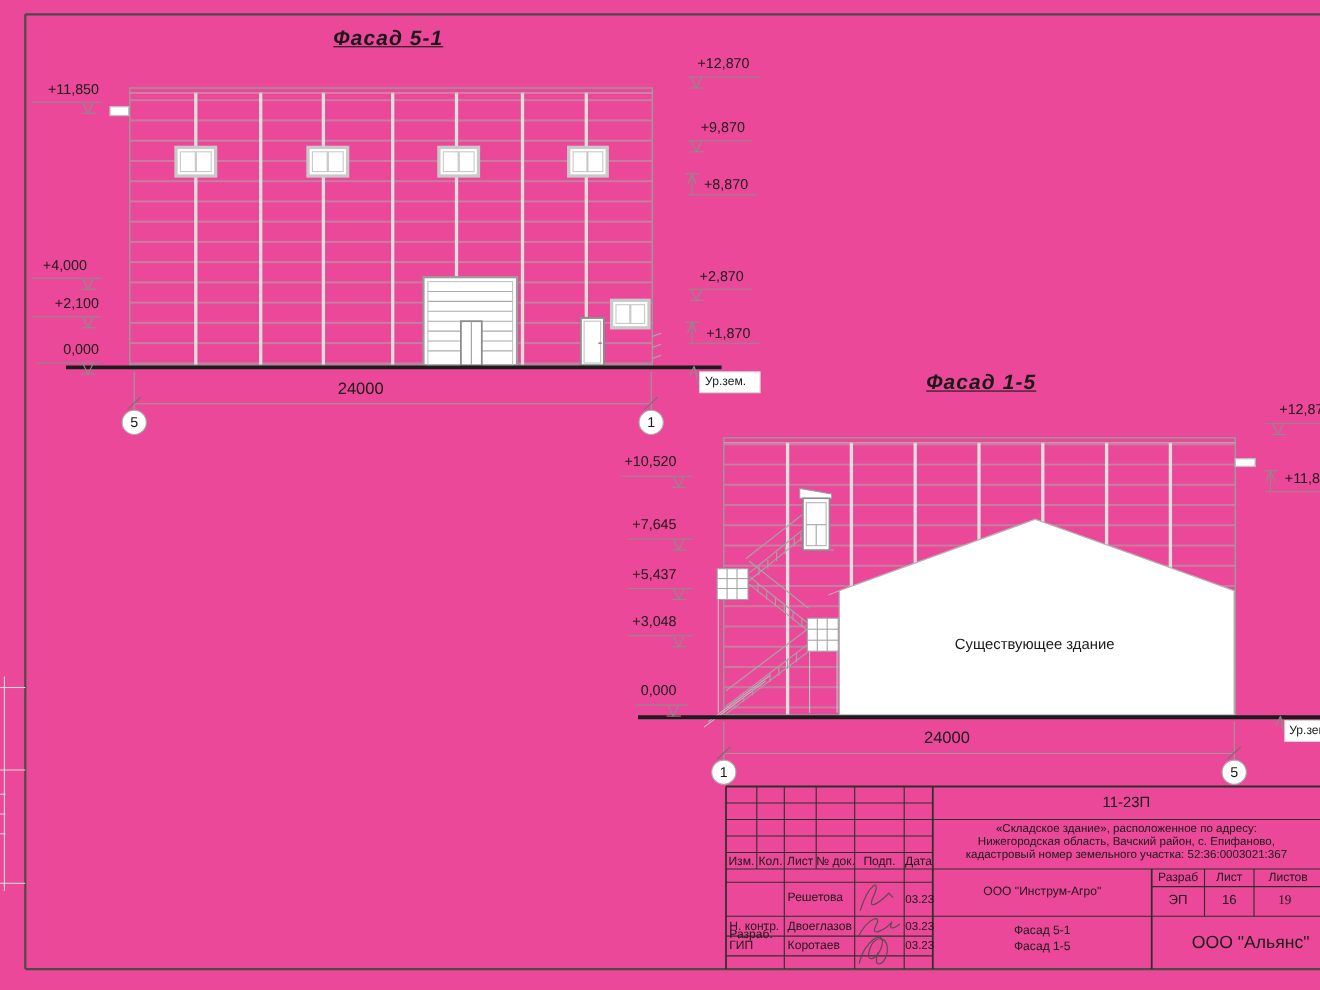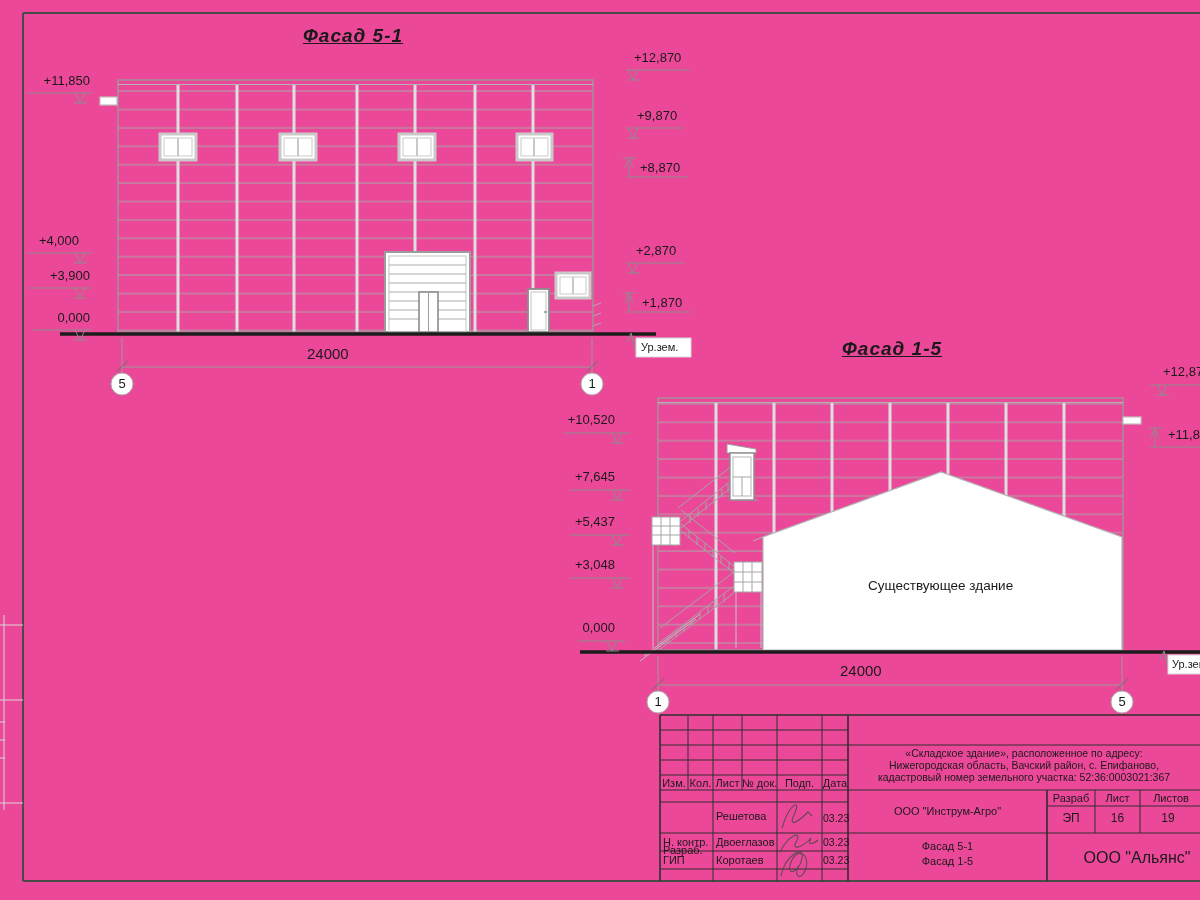--- a/index.html
+++ b/index.html
@@ -357,21 +357,21 @@
   <g stroke="#4a4a4a" stroke-width="1.1" fill="none" opacity="0.85">
     <path d="M782,828 C790,802 802,798 794,815 C788,828 798,822 808,812 L812,816"></path>
     <path d="M780,852 C789,834 803,830 796,842 C791,852 804,846 811,838 C806,848 816,842 818,840"></path>
     <path d="M781,876 C785,856 804,844 802,858 C800,872 785,878 791,862 C796,848 810,852 806,868 C803,879 793,880 798,866"></path>
   </g>
 </svg>
 
 <div class="lbl ftitle" style="left:303px;top:25px;">Фасад 5-1</div>
 <div class="lbl elev" style="left:28px;top:74px;width:62px;text-align:right;">+11,850</div>
 <div class="lbl elev" style="left:28px;top:234px;width:62px;text-align:center;">+4,000</div>
-<div class="lbl elev" style="left:28px;top:269px;width:62px;text-align:right;">+3,900</div>
+<div class="lbl elev" style="left:28px;top:269px;width:62px;text-align:right;">+2,100</div>
 <div class="lbl elev" style="left:28px;top:311px;width:62px;text-align:right;">0,000</div>
 <div class="lbl elev" style="left:634px;top:51px;">+12,870</div>
 <div class="lbl elev" style="left:637px;top:109px;">+9,870</div>
 <div class="lbl elev" style="left:640px;top:161px;">+8,870</div>
 <div class="lbl elev" style="left:636px;top:244px;">+2,870</div>
 <div class="lbl elev" style="left:642px;top:296px;">+1,870</div>
 <div class="lbl dim" style="left:307px;top:345px;width:100px;">24000</div>
 <div class="lbl bub" style="left:110px;top:377px;width:24px;">5</div>
 <div class="lbl bub" style="left:580px;top:377px;width:24px;">1</div>
 <div class="lbl gnd" style="left:641px;top:341px;">Ур.зем.</div>
@@ -383,20 +383,21 @@
 <div class="lbl elev" style="left:569px;top:558px;width:46px;text-align:right;">+3,048</div>
 <div class="lbl elev" style="left:574px;top:621px;width:41px;text-align:right;">0,000</div>
 <div class="lbl elev" style="left:1163px;top:365px;">+12,870</div>
 <div class="lbl elev" style="left:1168px;top:428px;">+11,850</div>
 <div class="lbl exist" style="left:868px;top:578px;">Существующее здание</div>
 <div class="lbl dim" style="left:840px;top:662px;width:100px;">24000</div>
 <div class="lbl bub" style="left:646px;top:695px;width:24px;">1</div>
 <div class="lbl bub" style="left:1110px;top:695px;width:24px;">5</div>
 <div class="lbl gnd" style="left:1172px;top:658px;">Ур.зем</div>
 
+<div class="lbl tb-code tb-center" style="left:848px;top:722px;width:352px;">11-23П</div>
 <div class="lbl tb-small tb-center" style="left:853px;top:747px;width:342px;">«Складское здание», расположенное по адресу:</div>
 <div class="lbl tb-small tb-center" style="left:853px;top:759px;width:342px;">Нижегородская область, Вачский район, с. Епифаново,</div>
 <div class="lbl tb-small tb-center" style="left:853px;top:771px;width:342px;">кадастровый номер земельного участка: 52:36:0003021:367</div>
 
 <div class="lbl tb tb-center" style="left:660px;top:777px;width:28px;">Изм.</div>
 <div class="lbl tb tb-center" style="left:688px;top:777px;width:25px;">Кол.</div>
 <div class="lbl tb tb-center" style="left:713px;top:777px;width:29px;">Лист</div>
 <div class="lbl tb tb-center" style="left:742px;top:777px;width:35px;">№ док.</div>
 <div class="lbl tb tb-center" style="left:777px;top:777px;width:45px;">Подп.</div>
 <div class="lbl tb tb-center" style="left:822px;top:777px;width:26px;">Дата</div>
@@ -410,18 +411,18 @@
 <div class="lbl tb" style="left:663px;top:854px;">ГИП</div>
 <div class="lbl tb" style="left:716px;top:854px;">Коротаев</div>
 <div class="lbl tb-small" style="left:823px;top:854px;">03.23</div>
 
 <div class="lbl tb tb-center" style="left:848px;top:805px;width:199px;">ООО "Инструм-Агро"</div>
 <div class="lbl tb tb-center" style="left:1047px;top:792px;width:48px;">Разраб</div>
 <div class="lbl tb tb-center" style="left:1095px;top:792px;width:45px;">Лист</div>
 <div class="lbl tb tb-center" style="left:1140px;top:792px;width:62px;">Листов</div>
 <div class="lbl tb-val tb-center" style="left:1047px;top:812px;width:48px;">ЭП</div>
 <div class="lbl tb-val tb-center" style="left:1095px;top:812px;width:45px;">16</div>
-<div class="lbl tb-val tb-center" style="left:1140px;top:812px;width:56px;">19</div>
+<div class="lbl tb-val tb-center" style="left:1140px;top:812px;width:56px;font-family:Liberation Serif, serif;">19</div>
 <div class="lbl tb tb-center" style="left:848px;top:840px;width:199px;">Фасад 5-1</div>
 <div class="lbl tb tb-center" style="left:848px;top:855px;width:199px;">Фасад 1-5</div>
 <div class="lbl tb-big tb-center" style="left:1047px;top:849px;width:180px;">ООО "Альянс"</div>
 
 </div>
 
 </body></html>

